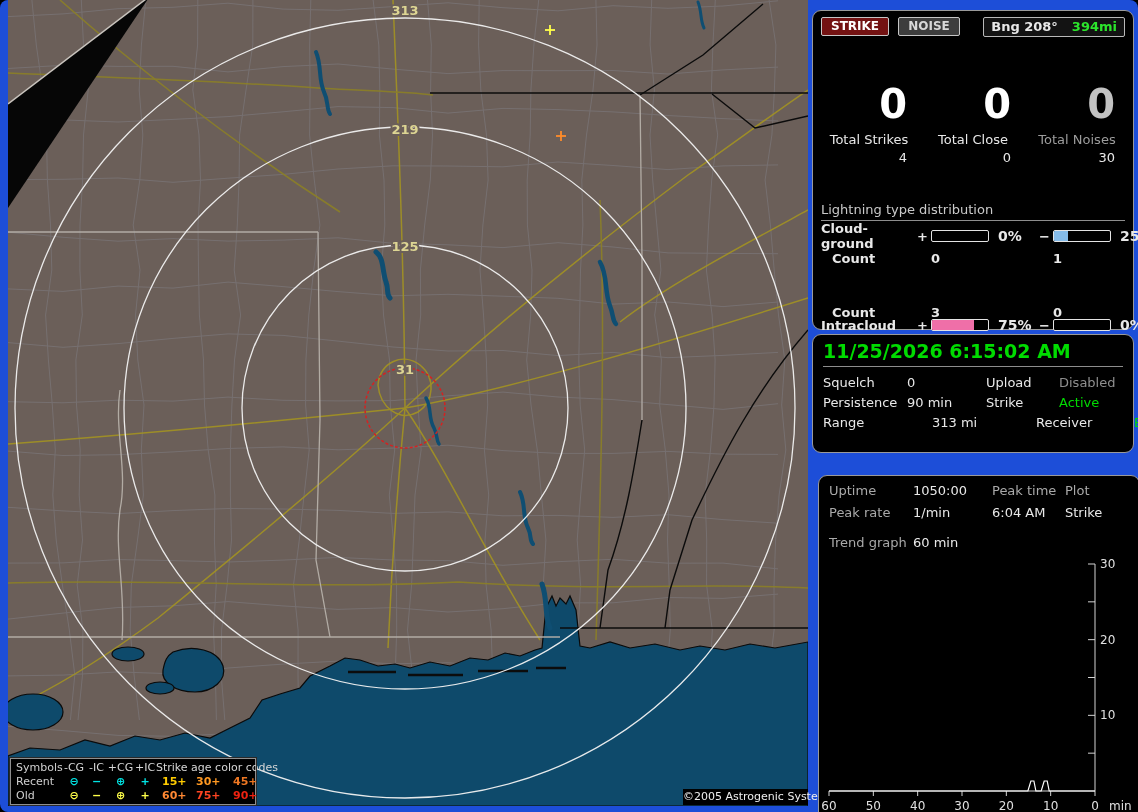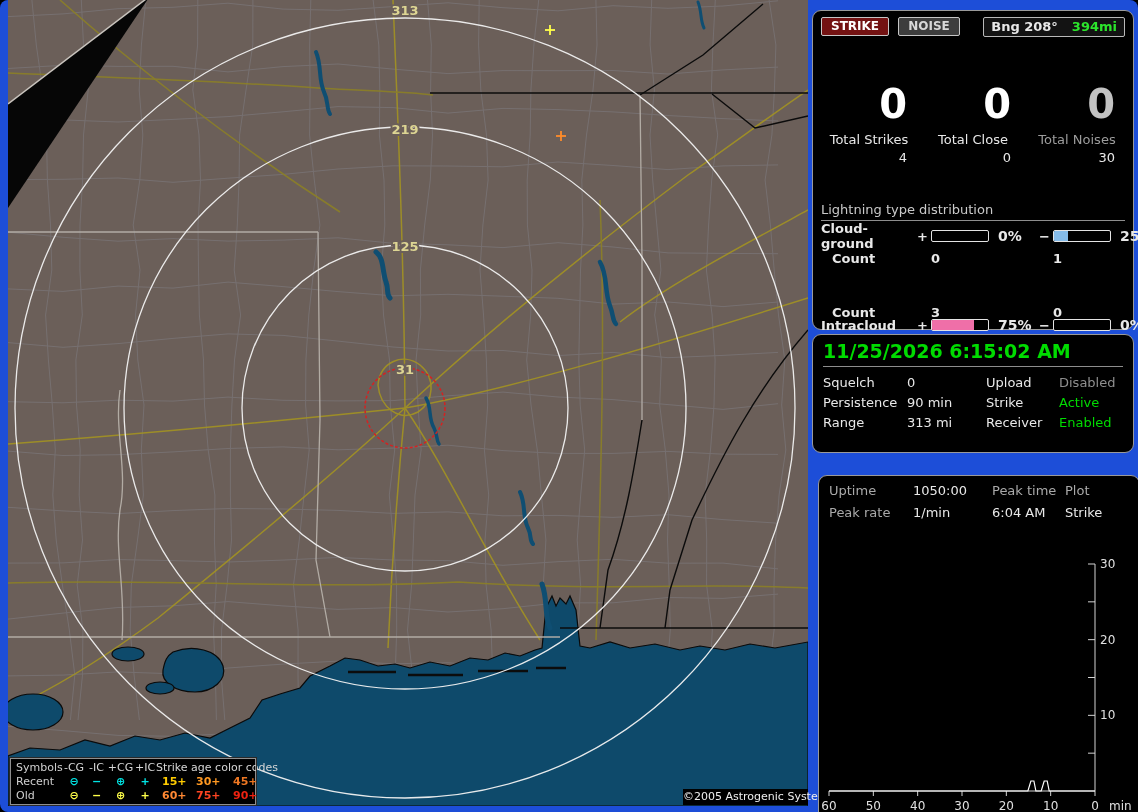--- a/index.html
+++ b/index.html
@@ -312,40 +312,44 @@
       <span>0</span>
       <span>Upload</span>
       <span class="val-disabled">Disabled</span>
     </div>
     <div class="sgrid" style="top:60px;">
       <span>Persistence</span>
       <span>90 min</span>
       <span>Strike</span>
       <span class="val-active">Active</span>
     </div>
-    <div class="sgrid" style="top:80px;">
+    <div class="sgrid" style="top:80px;gap:25px;">
       <span>Range</span>
       <span>313 mi</span>
       <span>Receiver</span>
       <span class="val-active">Enabled</span>
     </div>
   </div>
 
   <div class="panel panel-trend">
     <div class="sgrid" style="top:7px;">
       <span class="glabel">Uptime</span>
       <span>1050:00</span>
       <span class="glabel">Peak time</span>
       <span class="glabel">Plot</span>
     </div>
     <div class="sgrid" style="top:29px;">
       <span class="glabel">Peak rate</span>
       <span>1/min</span>
       <span>6:04 AM</span>
       <span>Strike</span>
+    </div>
+    <div class="sgrid" style="top:59px; grid-template-columns:84px 1fr;">
+      <span class="glabel">Trend graph</span>
+      <span>60 min</span>
     </div>
     <svg id="trend-svg" class="chart-svg" width="320" height="346" viewBox="0 0 320 346">
         <line x1="10" y1="315" x2="276" y2="315" stroke="#d4d4d4" stroke-width="1"></line>
         <line x1="276" y1="315" x2="276" y2="88" stroke="#d4d4d4" stroke-width="1"></line>
         <line x1="10" y1="315" x2="10" y2="320" stroke="#d4d4d4" stroke-width="1"></line>
         <text x="10" y="334" text-anchor="middle" class="tick">60</text>
         <line x1="54.333333333333314" y1="315" x2="54.333333333333314" y2="320" stroke="#d4d4d4" stroke-width="1"></line>
         <text x="54.333333333333314" y="334" text-anchor="middle" class="tick">50</text>
         <line x1="98.66666666666669" y1="315" x2="98.66666666666669" y2="320" stroke="#d4d4d4" stroke-width="1"></line>
         <text x="98.66666666666669" y="334" text-anchor="middle" class="tick">40</text>

